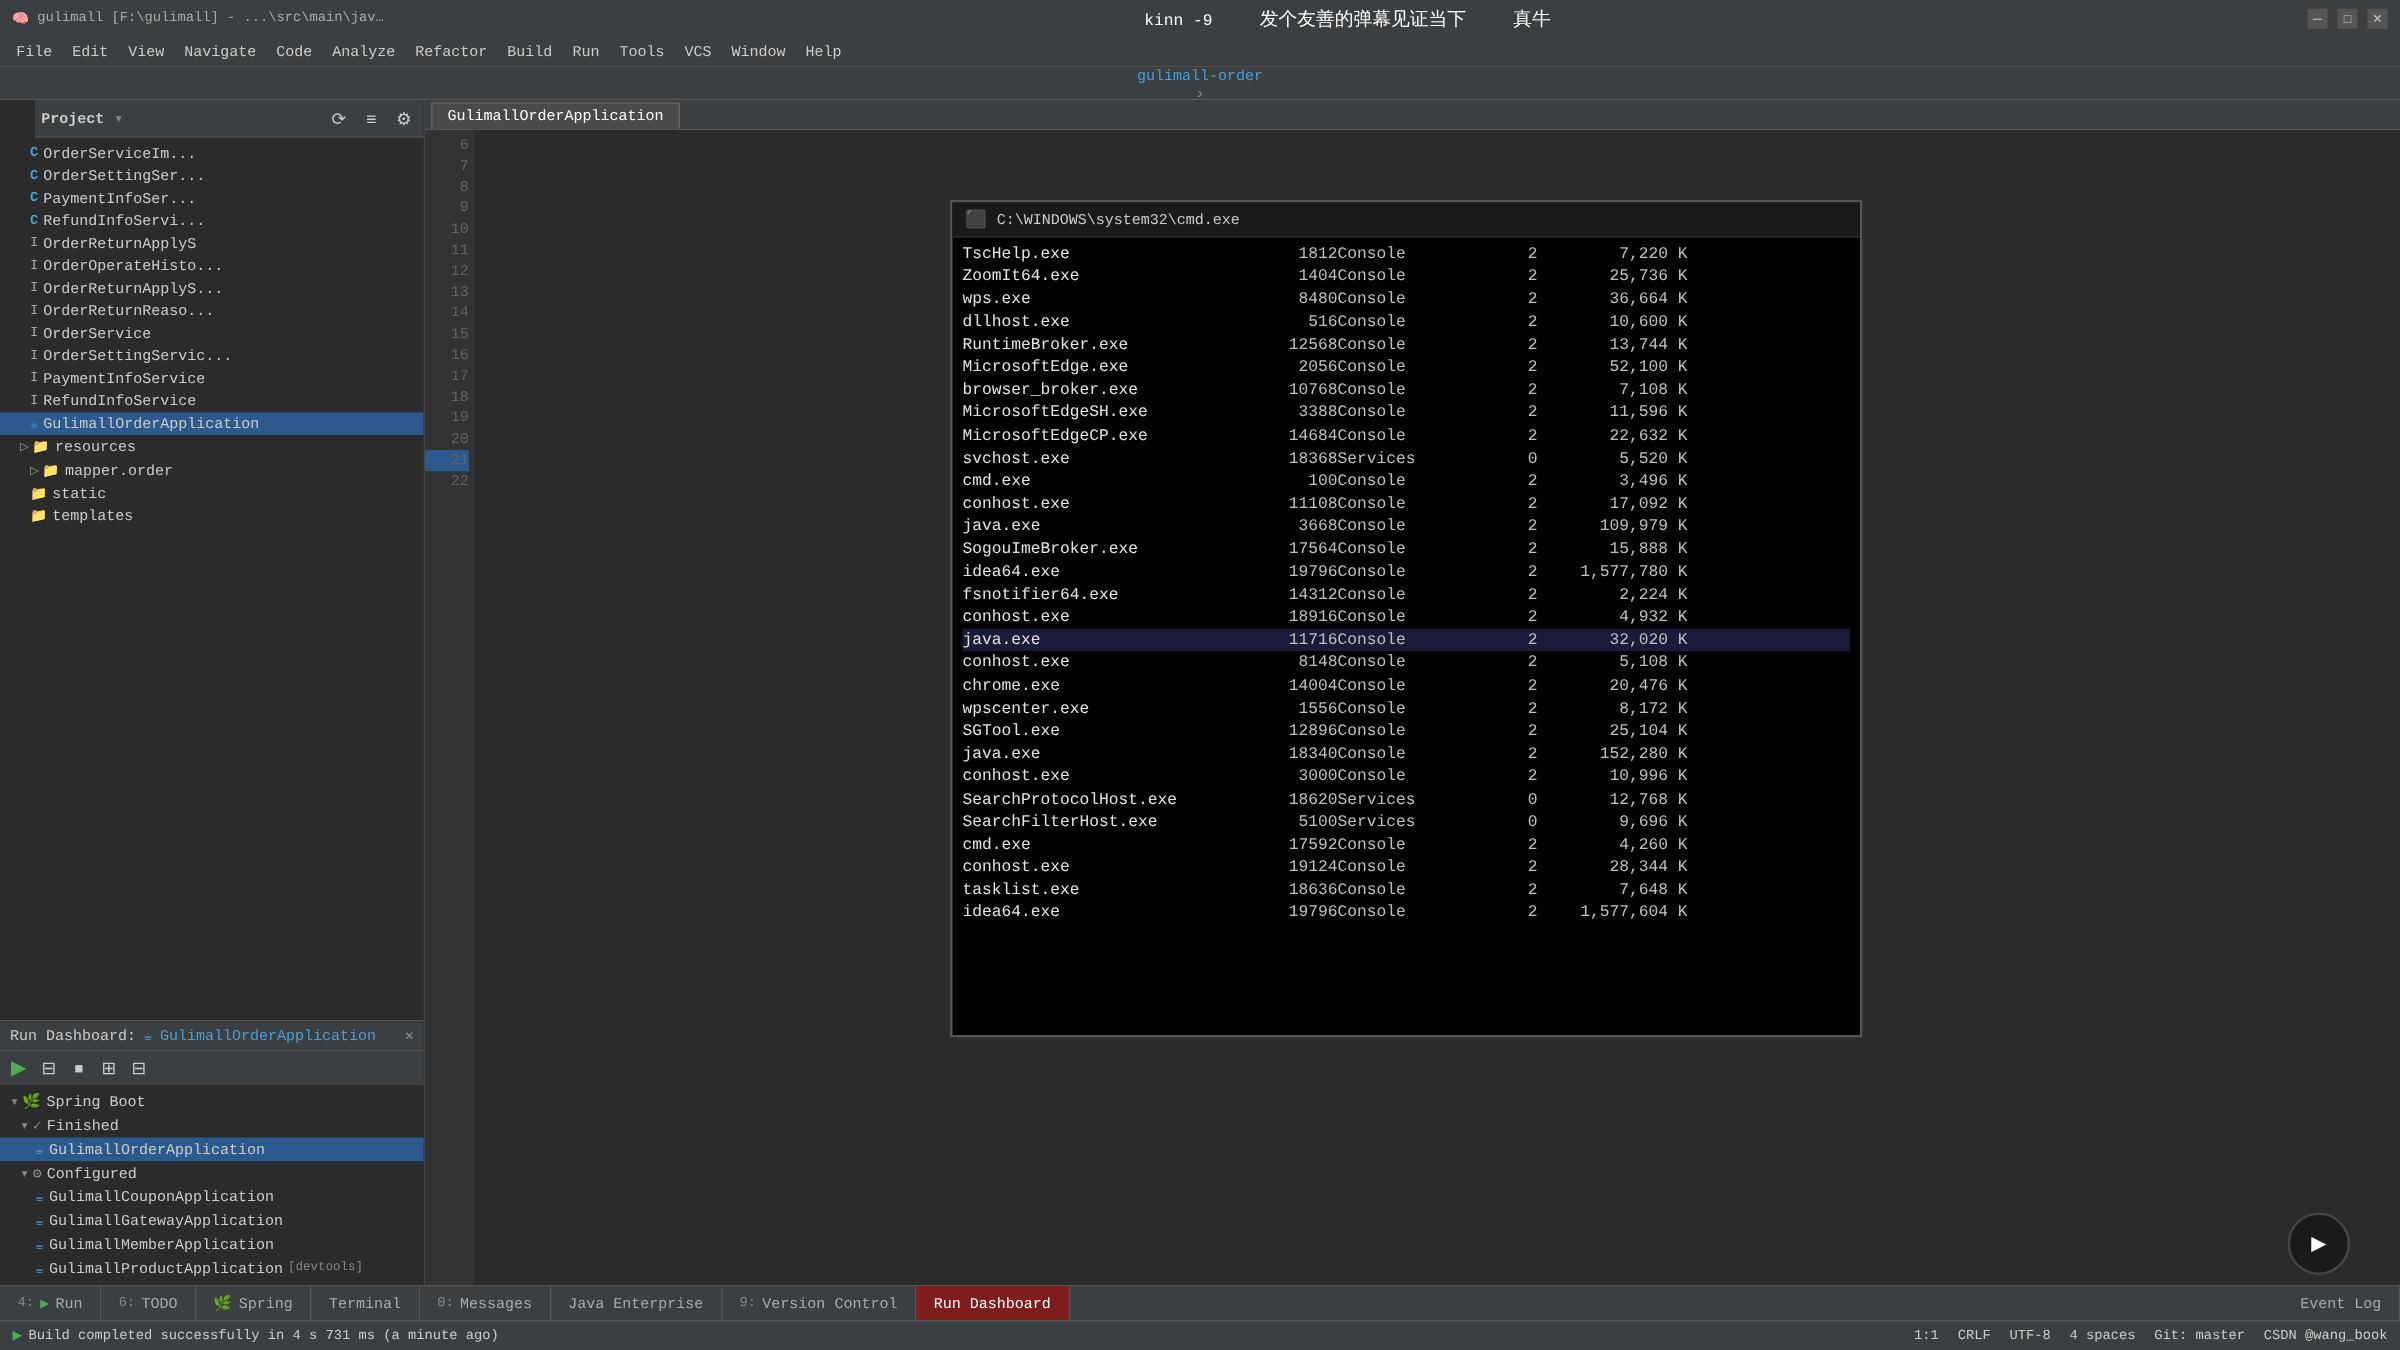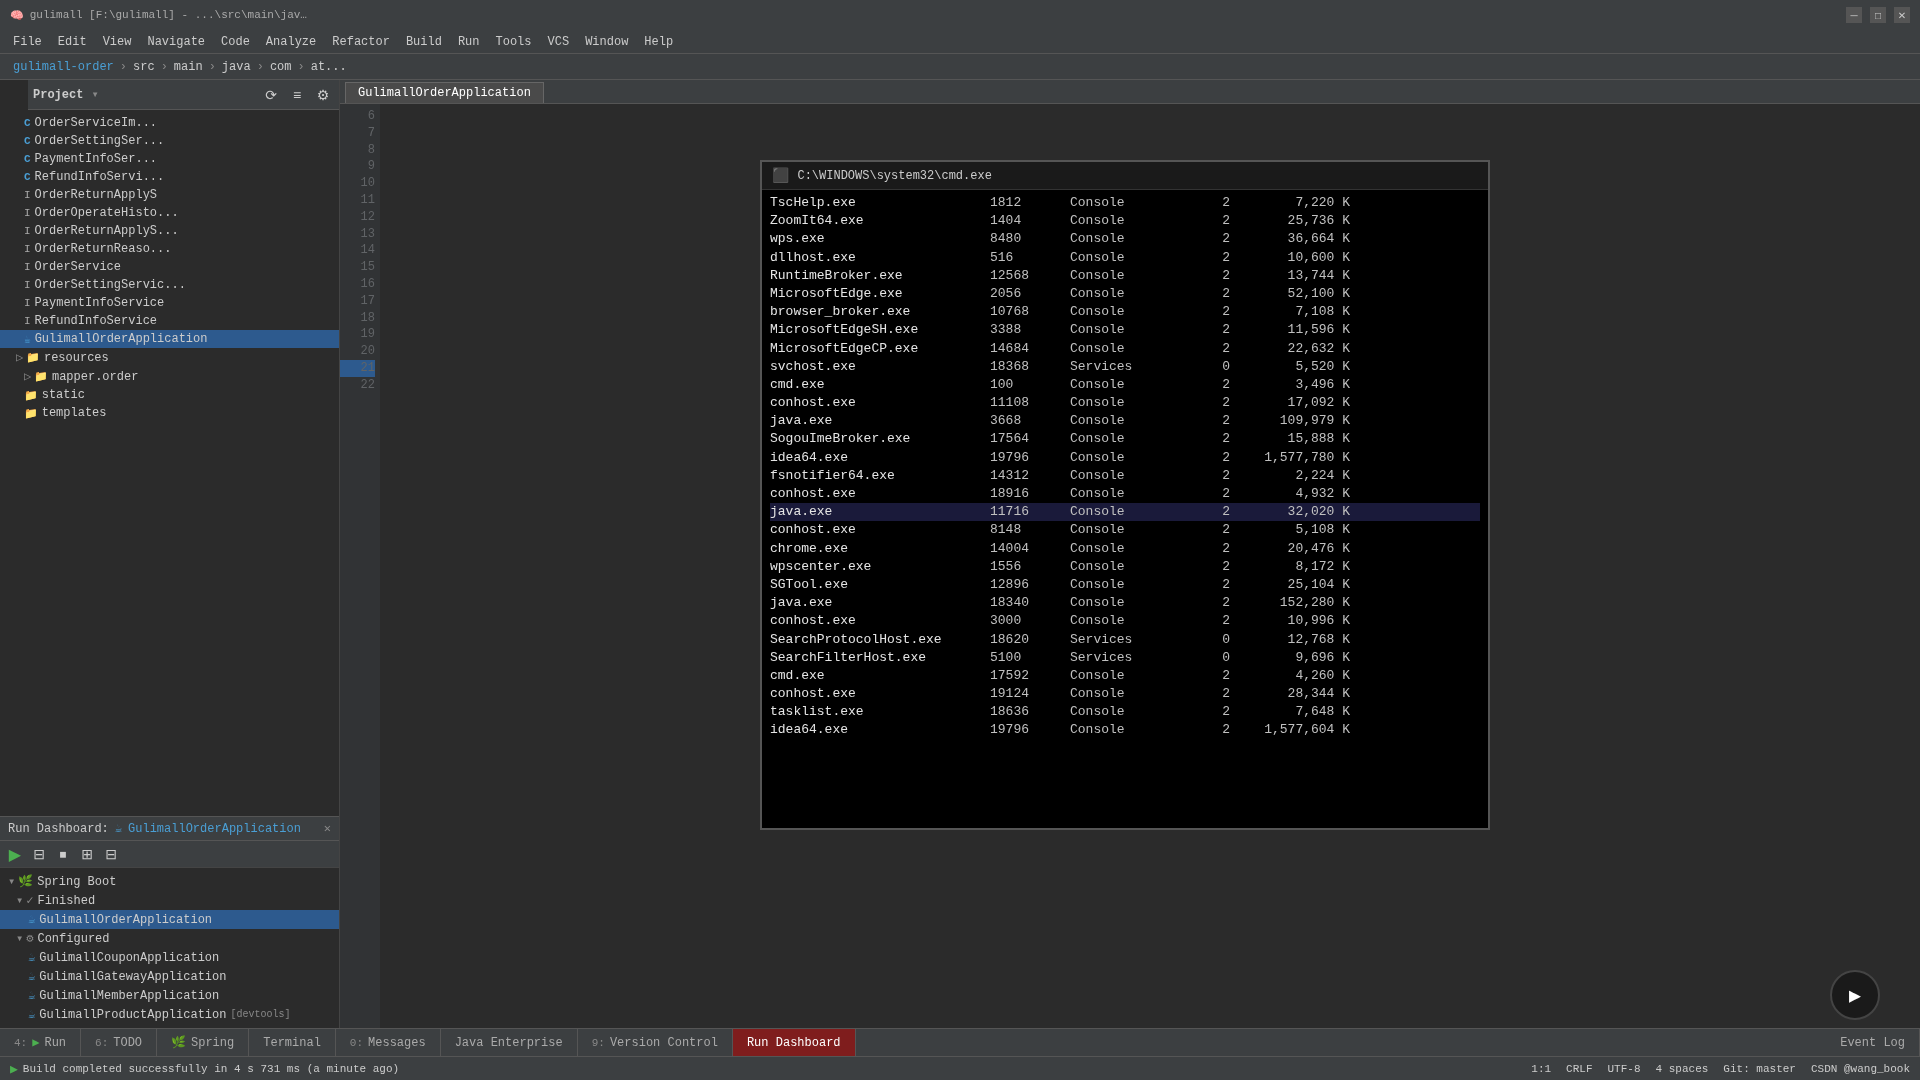--- a/index.html
+++ b/index.html
@@ -39,20 +39,21 @@
     
     .breadcrumb {
       height: 26px;
       background: #3c3f41;
       display: flex;
       align-items: center;
       padding: 0 10px;
       font-size: 12px;
       color: #ccc;
       border-bottom: 1px solid #555;
+      flex-direction: column;
     }
     .breadcrumb span { margin: 0 3px; }
     .breadcrumb .sep { color: #888; }
 
     
     .main-layout {
       display: flex;
       height: calc(1080px - 30px - 24px - 26px - 28px - 24px);
     }
 
@@ -138,21 +139,21 @@
     .cmd-content {
       flex: 1;
       overflow-y: auto;
       padding: 4px 8px;
       color: #c0c0c0;
       font-size: 13px;
       line-height: 1.4;
     }
     .cmd-row { display: flex; gap: 0; white-space: nowrap; }
     .cmd-col1 { width: 220px; color: #e5e5e5; }
-    .cmd-col2 { width: 80px; color: #c0c0c0; }
+    .cmd-col2 { width: 80px; text-align: right; color: #c0c0c0; }
     .cmd-col3 { width: 120px; color: #c0c0c0; }
     .cmd-col4 { width: 40px; text-align: right; color: #c0c0c0; }
     .cmd-col5 { width: 120px; text-align: right; color: #c0c0c0; }
     .cmd-row.highlighted { background: #1a1a3a; }
     .cmd-prompt { color: #c0c0c0; margin-top: 4px; }
     .cmd-cursor { background: #c0c0c0; color: #000; }
 
     
     .editor-area {
       flex: 1;
@@ -249,20 +250,25 @@
       z-index: 300;
     }
   </style>
 </head>
 <body>
 
 <div class="title-bar">
   <div style="display:flex;align-items:center;gap:6px;width:300px;font-size:11px;">
     <span>🧠</span>
     <span style="overflow:hidden;white-space:nowrap;text-overflow:ellipsis;font-size:11px;color:#aaa;max-width:280px;">gulimall [F:\gulimall] - ...\src\main\java\com\atguigu\gulimall\order\GulimallOrderApplication.java [gulimall-order] - IntelliJ IDEA</span>
+  </div>
+  <div class="title-bar-center">
+    <span style="color:#fff;font-size:13px;margin-right:30px;">kinn -9</span>
+    <span style="color:#fff;font-size:15px;margin-right:30px;">发个友善的弹幕见证当下</span>
+    <span style="color:#fff;font-size:15px;">真牛</span>
   </div>
   <div class="title-bar-buttons">
     <button class="title-bar-btn">─</button>
     <button class="title-bar-btn">□</button>
     <button class="title-bar-btn">✕</button>
   </div>
 </div>
 
 <div class="menu-bar">
   <div class="menu-item">File</div>

